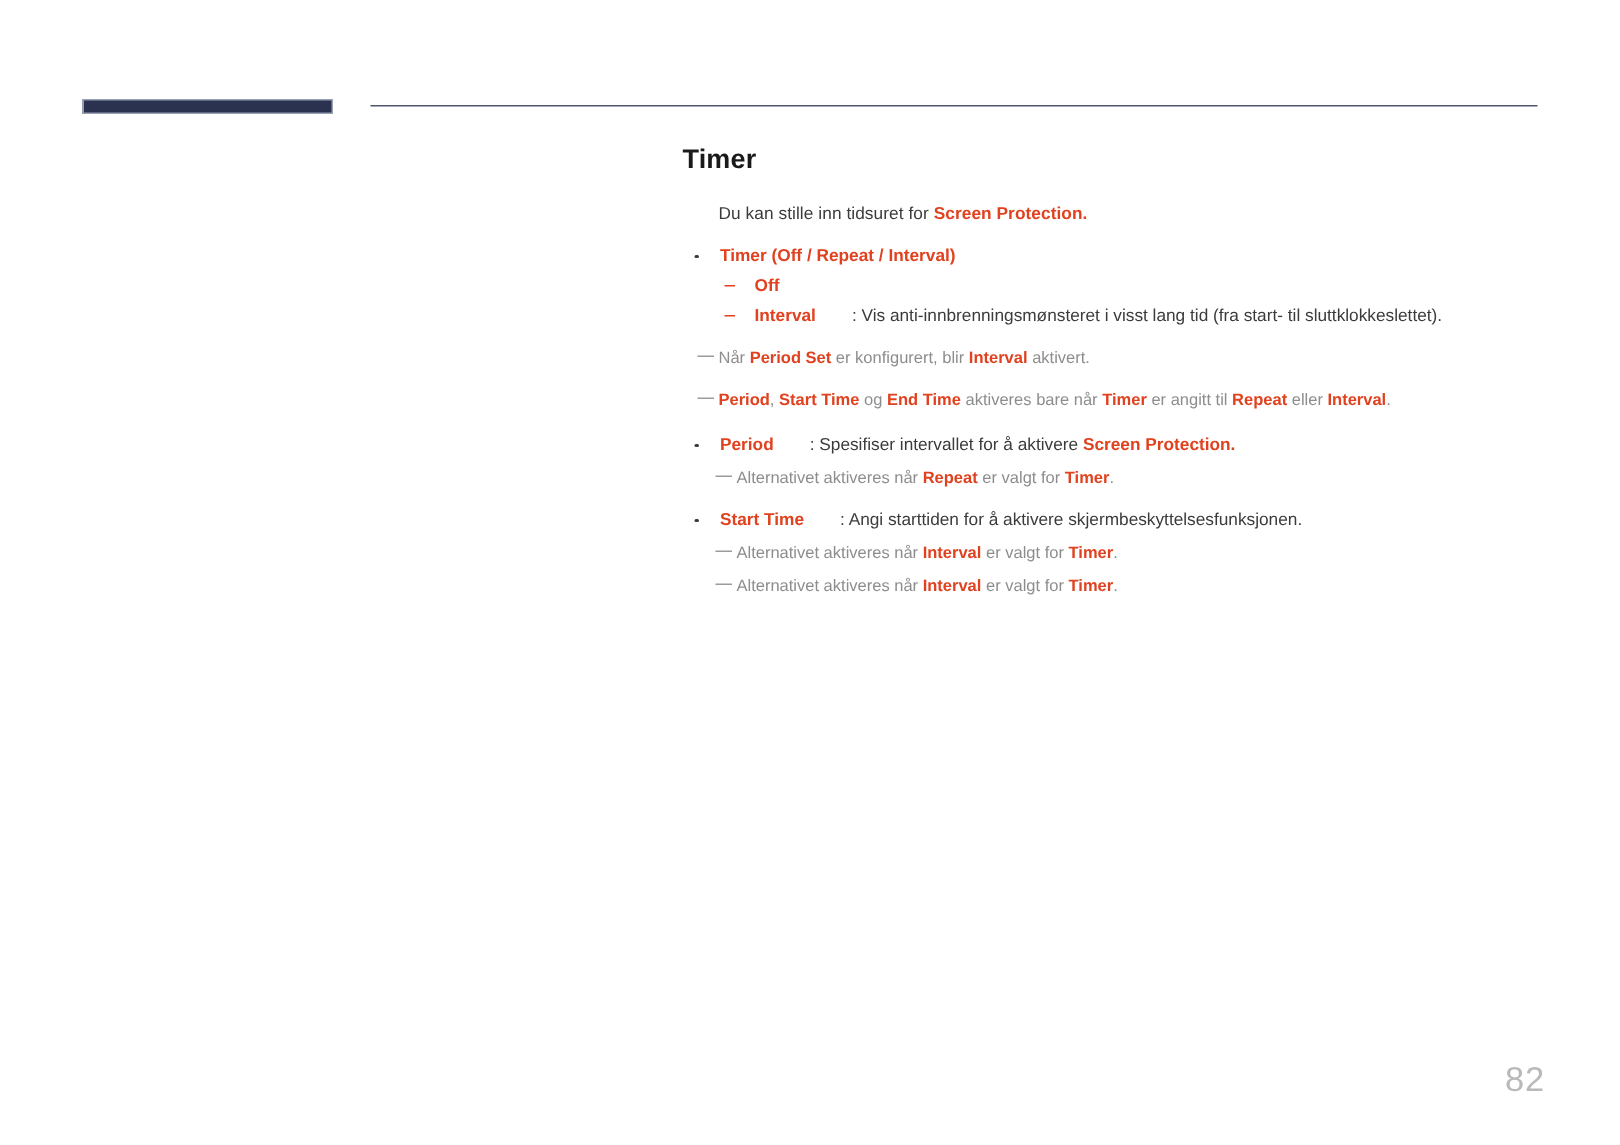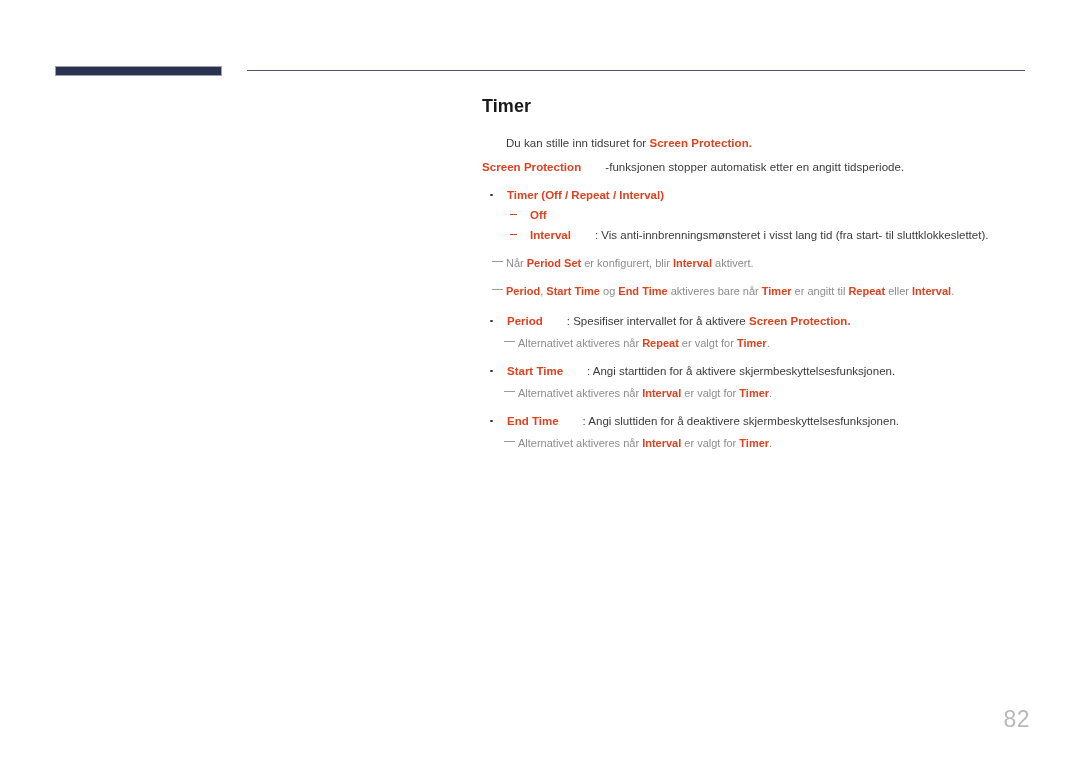--- a/index.html
+++ b/index.html
@@ -38,21 +38,21 @@
     left: 247px;
     top: 70px;
     width: 778px;
     height: 1px;
     background: #50546e;
   }
 
   
   .content {
     position: absolute;
-    left: 482px;
+    left: 455px;
     top: 96px;
     width: 575px;
   }
 
   .page-title {
     font-size: 18px;
     font-weight: bold;
     color: #1a1a1a;
     letter-spacing: 0.1px;
     margin: 0 0 16px 0;
@@ -166,23 +166,20 @@
 </div>
 
 <div class="content">
 
   <h1 class="page-title">Timer</h1>
 
   <p class="para">
     <span class="dark">Du kan stille inn tidsuret for </span><span class="accent">Screen Protection</span><span class="accent">.</span>
   </p>
 
-  <p class="para">
-    <span class="accent">Screen Protection</span><span class="dark">-funksjonen stopper automatisk etter en angitt tidsperiode.</span>
-  </p>
 
   <div class="bullet-row gap-sm">
     <span class="dot"></span>
     <span class="accent">Timer</span><span class="accent"> (</span><span class="accent">Off</span><span class="accent"> / </span><span class="accent">Repeat</span><span class="accent"> / </span><span class="accent">Interval</span><span class="accent">)</span>
   </div>
 
   <div class="dash-row">
     <span class="dash"></span>
     <span class="accent">Off</span><span class="dark"></span>
   </div>
@@ -216,24 +213,20 @@
   <div class="bullet-row gap-sm">
     <span class="dot"></span>
     <span class="accent">Start Time</span><span class="dark">: Angi starttiden for å aktivere skjermbeskyttelsesfunksjonen.</span>
   </div>
 
   <div class="note-row indent">
     <span class="emdash"></span>
     <span class="muted">Alternativet aktiveres når </span><span class="muted-b">Interval</span><span class="muted"> er valgt for </span><span class="muted-b">Timer</span><span class="muted">.</span>
   </div>
 
-  <div class="bullet-row gap-sm">
-    <span class="dot"></span>
-    <span class="accent">End Time</span><span class="dark">: Angi sluttiden for å deaktivere skjermbeskyttelsesfunksjonen.</span>
-  </div>
 
   <div class="note-row indent">
     <span class="emdash"></span>
     <span class="muted">Alternativet aktiveres når </span><span class="muted-b">Interval</span><span class="muted"> er valgt for </span><span class="muted-b">Timer</span><span class="muted">.</span>
   </div>
 
 </div>
 
 <div class="page-number">82</div>
 

